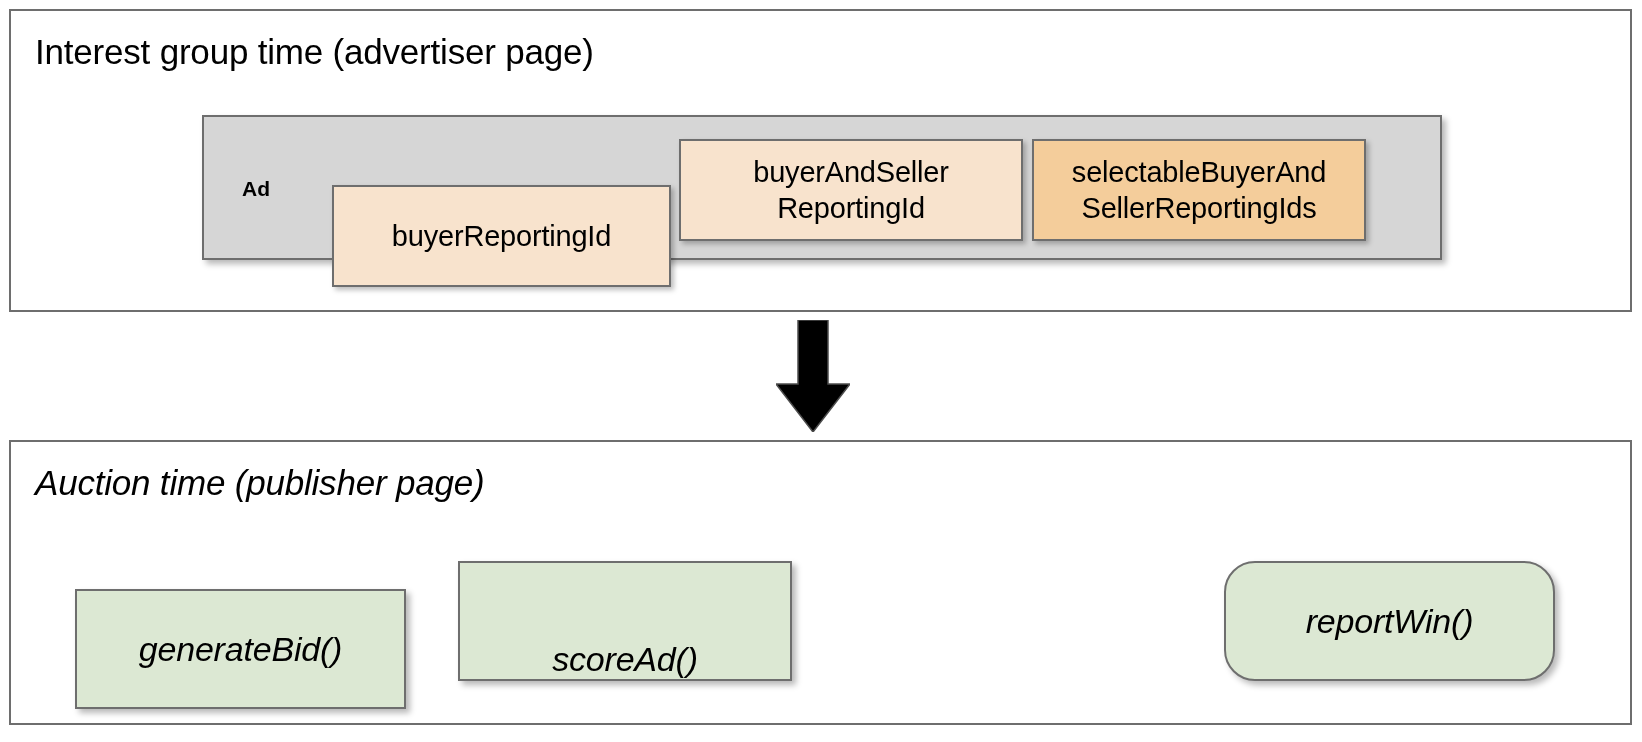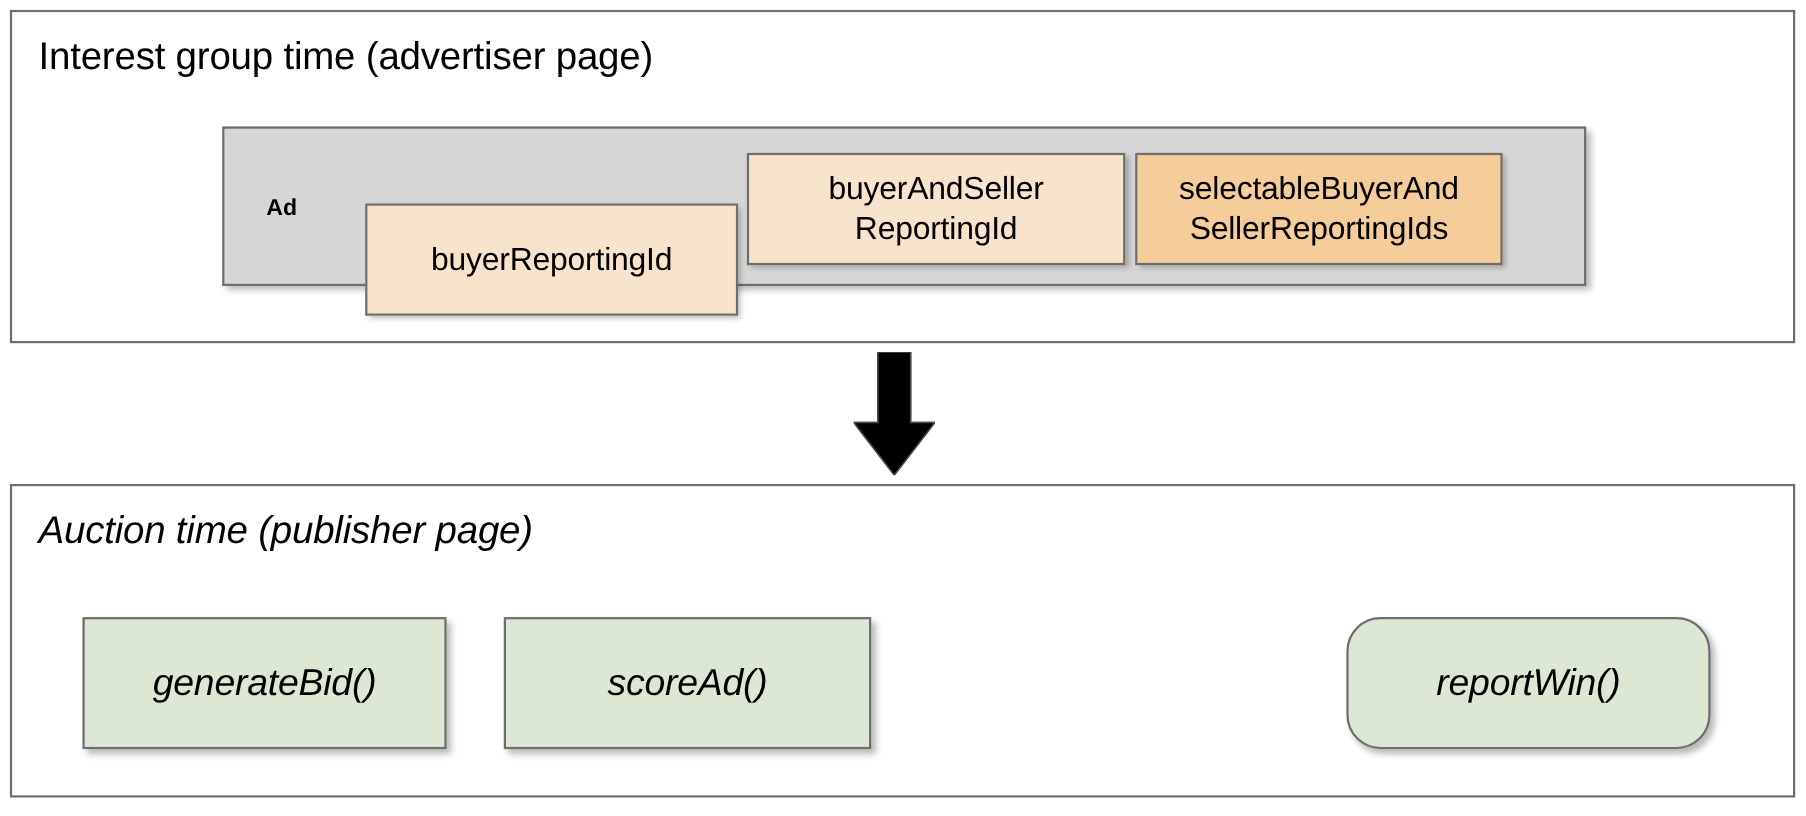--- a/index.html
+++ b/index.html
@@ -122,22 +122,22 @@
     display: flex;
     align-items: center;
     justify-content: center;
     text-align: center;
     font-size: 34px;
     line-height: 40px;
     letter-spacing: -0.2px;
     color: #000000;
     box-shadow: 4px 4px 6px rgba(0,0,0,0.28);
   }
-  #func-box-0 { left: 64px;   width: 331px; }
-  #func-box-1 { left: 447px;  width: 334px; }
+  #func-box-0 { left: 64px;   width: 331px; margin-top: 28px; }
+  #func-box-1 { left: 447px;  width: 334px; align-items: flex-end; }
   #func-box-2 { left: 830px;  width: 333px; }
   #func-box-3 { left: 1213px; width: 331px; border-radius: 31px; }
 </style>
 </head>
 <body>
 
 <div id="diagram">
 
   <div class="section-card" id="section-advertiser">
 

